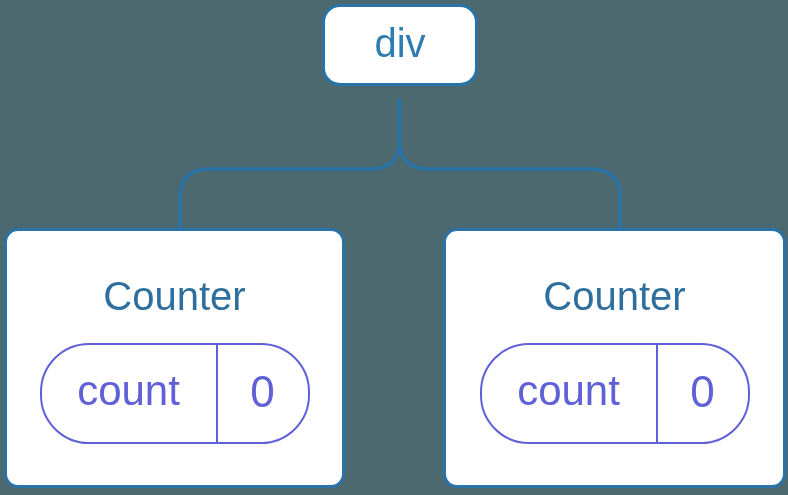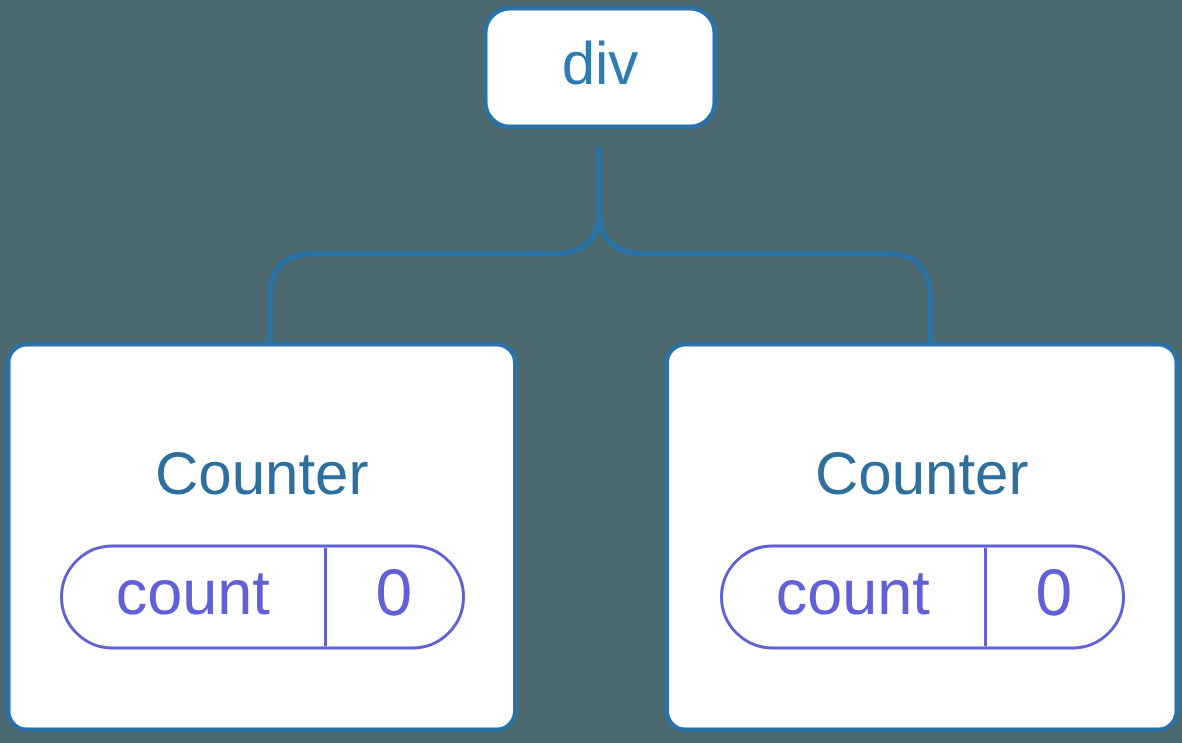--- a/index.html
+++ b/index.html
@@ -51,30 +51,30 @@
     border: 3.5px solid var(--node-border);
     border-radius: 14px;
     display: flex;
     flex-direction: column;
     align-items: center;
   }
   .component-card.left  { left: 4px;   width: 341px; }
   .component-card.right { left: 443px; width: 343px; }
 
   .component-title {
-    margin-top: 62px;
+    margin-top: 42px;
     font-size: 40px;
     line-height: 1.15;
     color: var(--title);
   }
 
   .state-pill {
     margin-top: 24px;
     width: 270px;
-    height: 70px;
+    height: 101px;
     border: 2.5px solid var(--accent);
     border-radius: 49px;
     display: flex;
     overflow: hidden;
     background: var(--card-bg);
   }
   .state-key-cell {
     flex: 0 0 176px;
     border-right: 2.5px solid var(--accent);
     display: flex;

